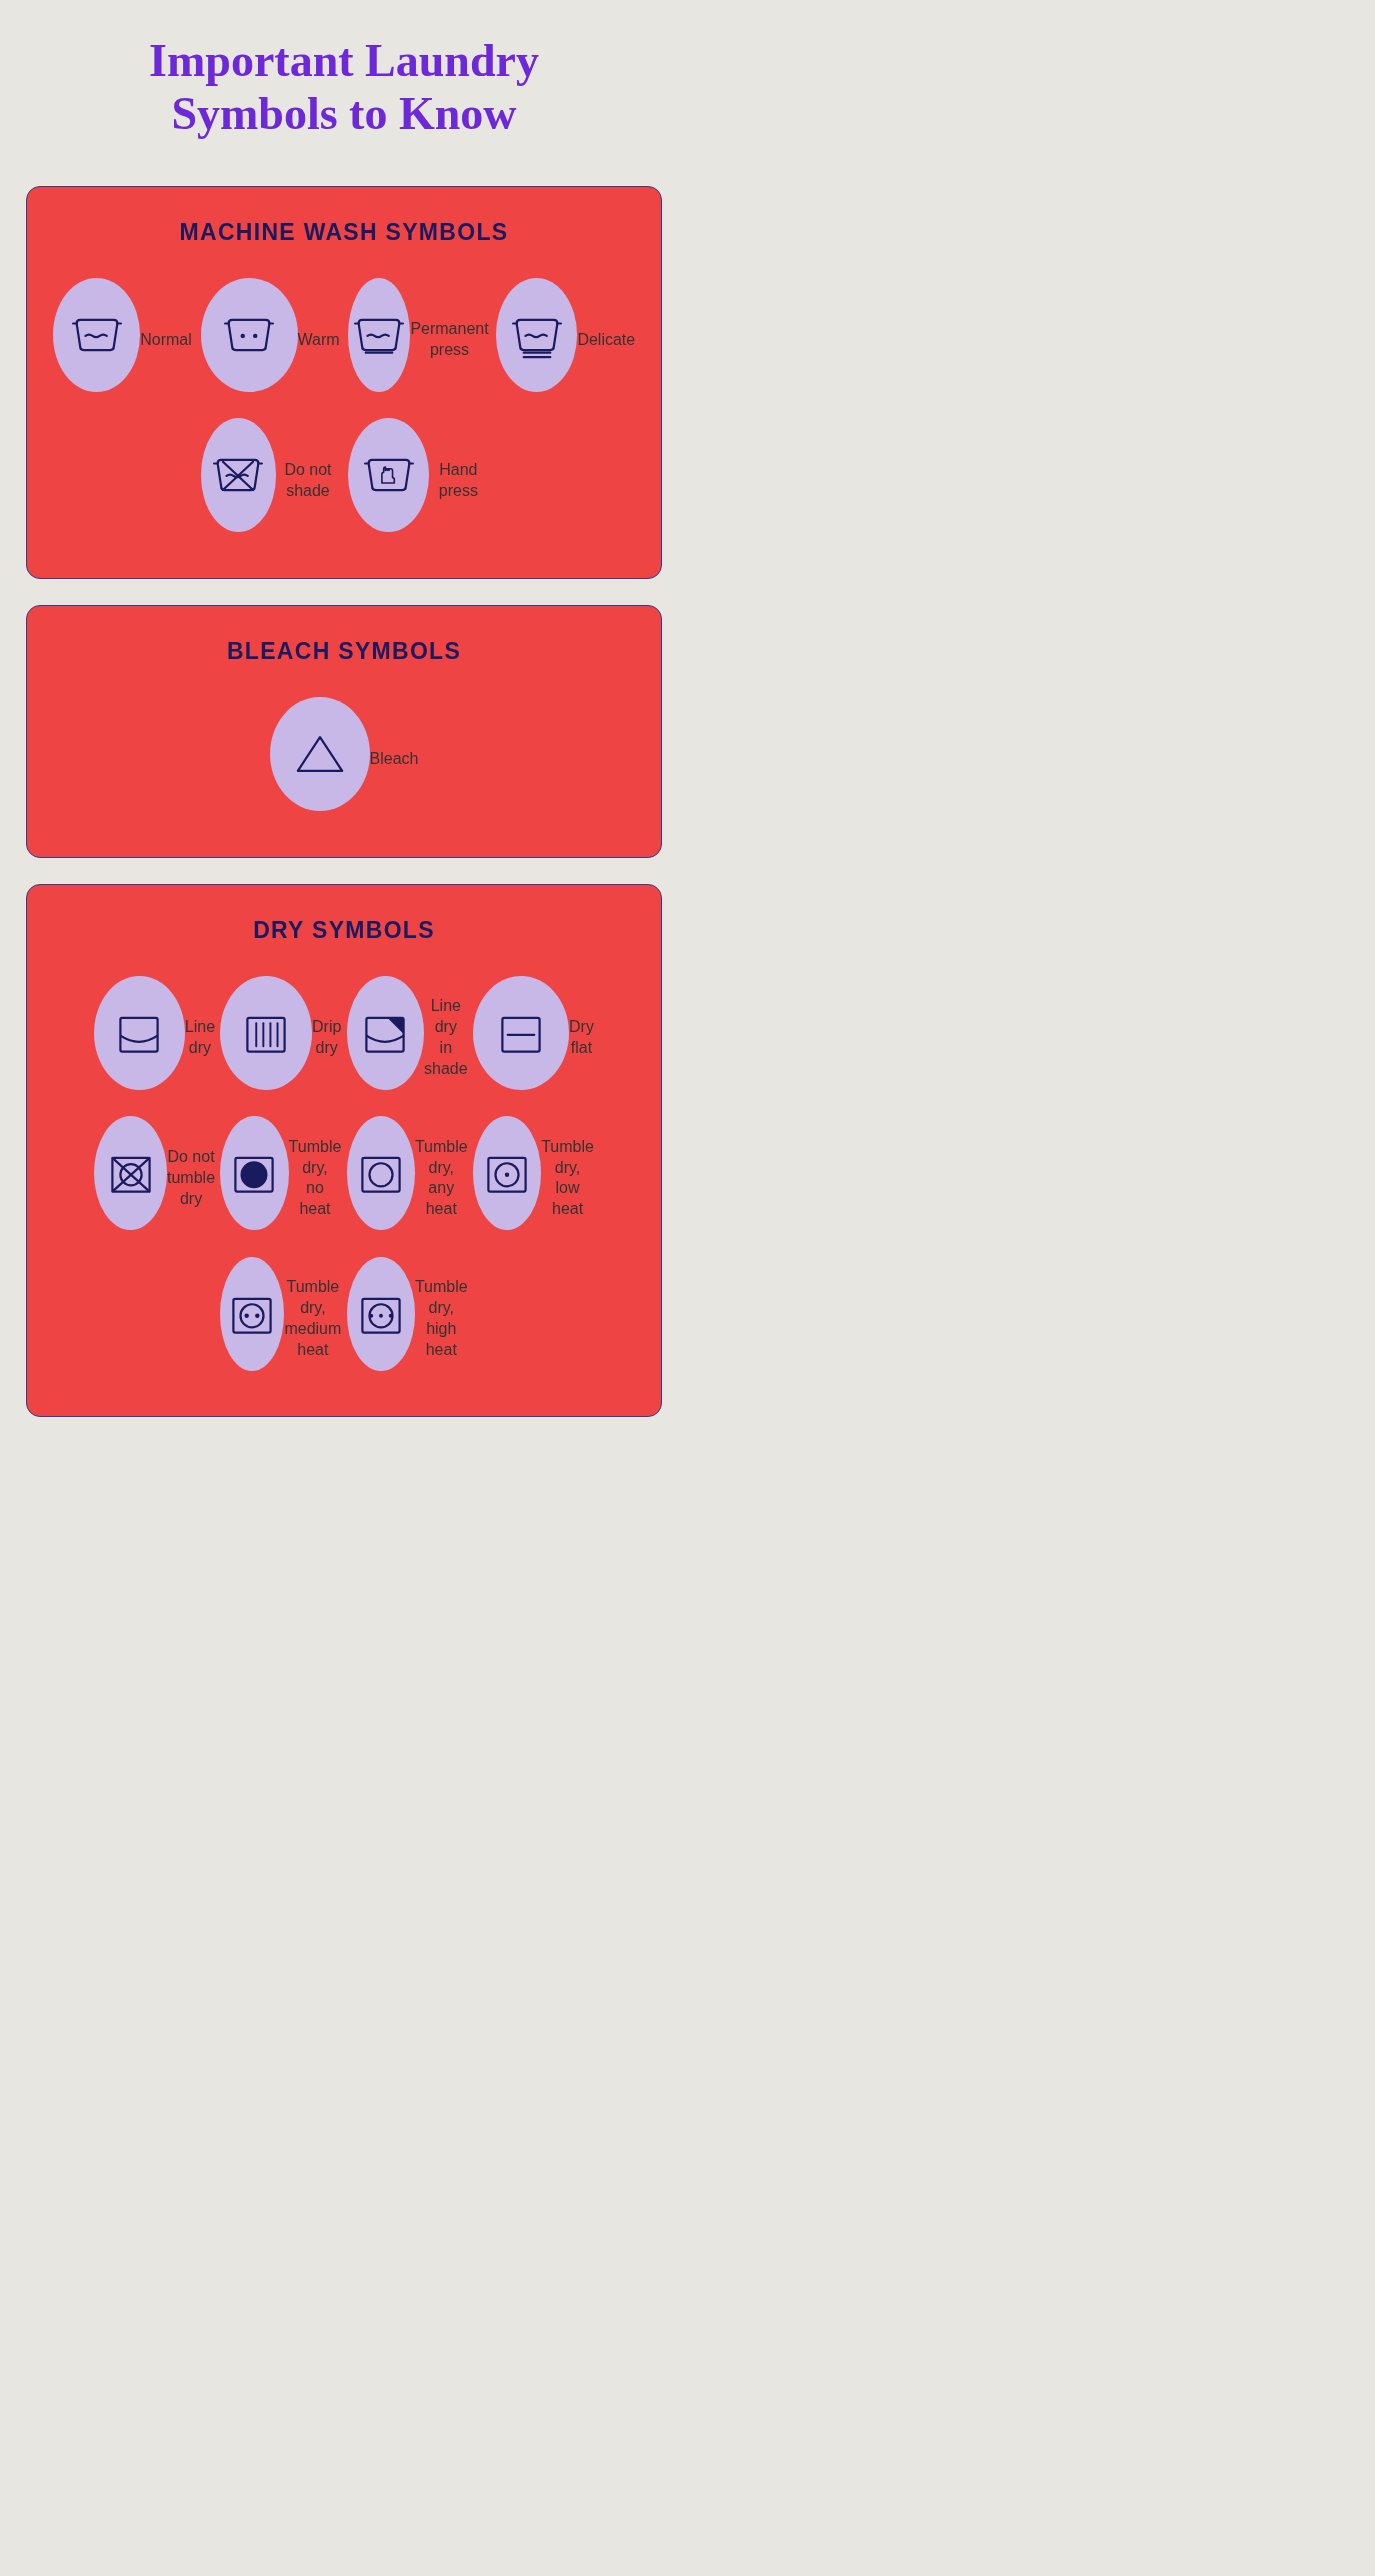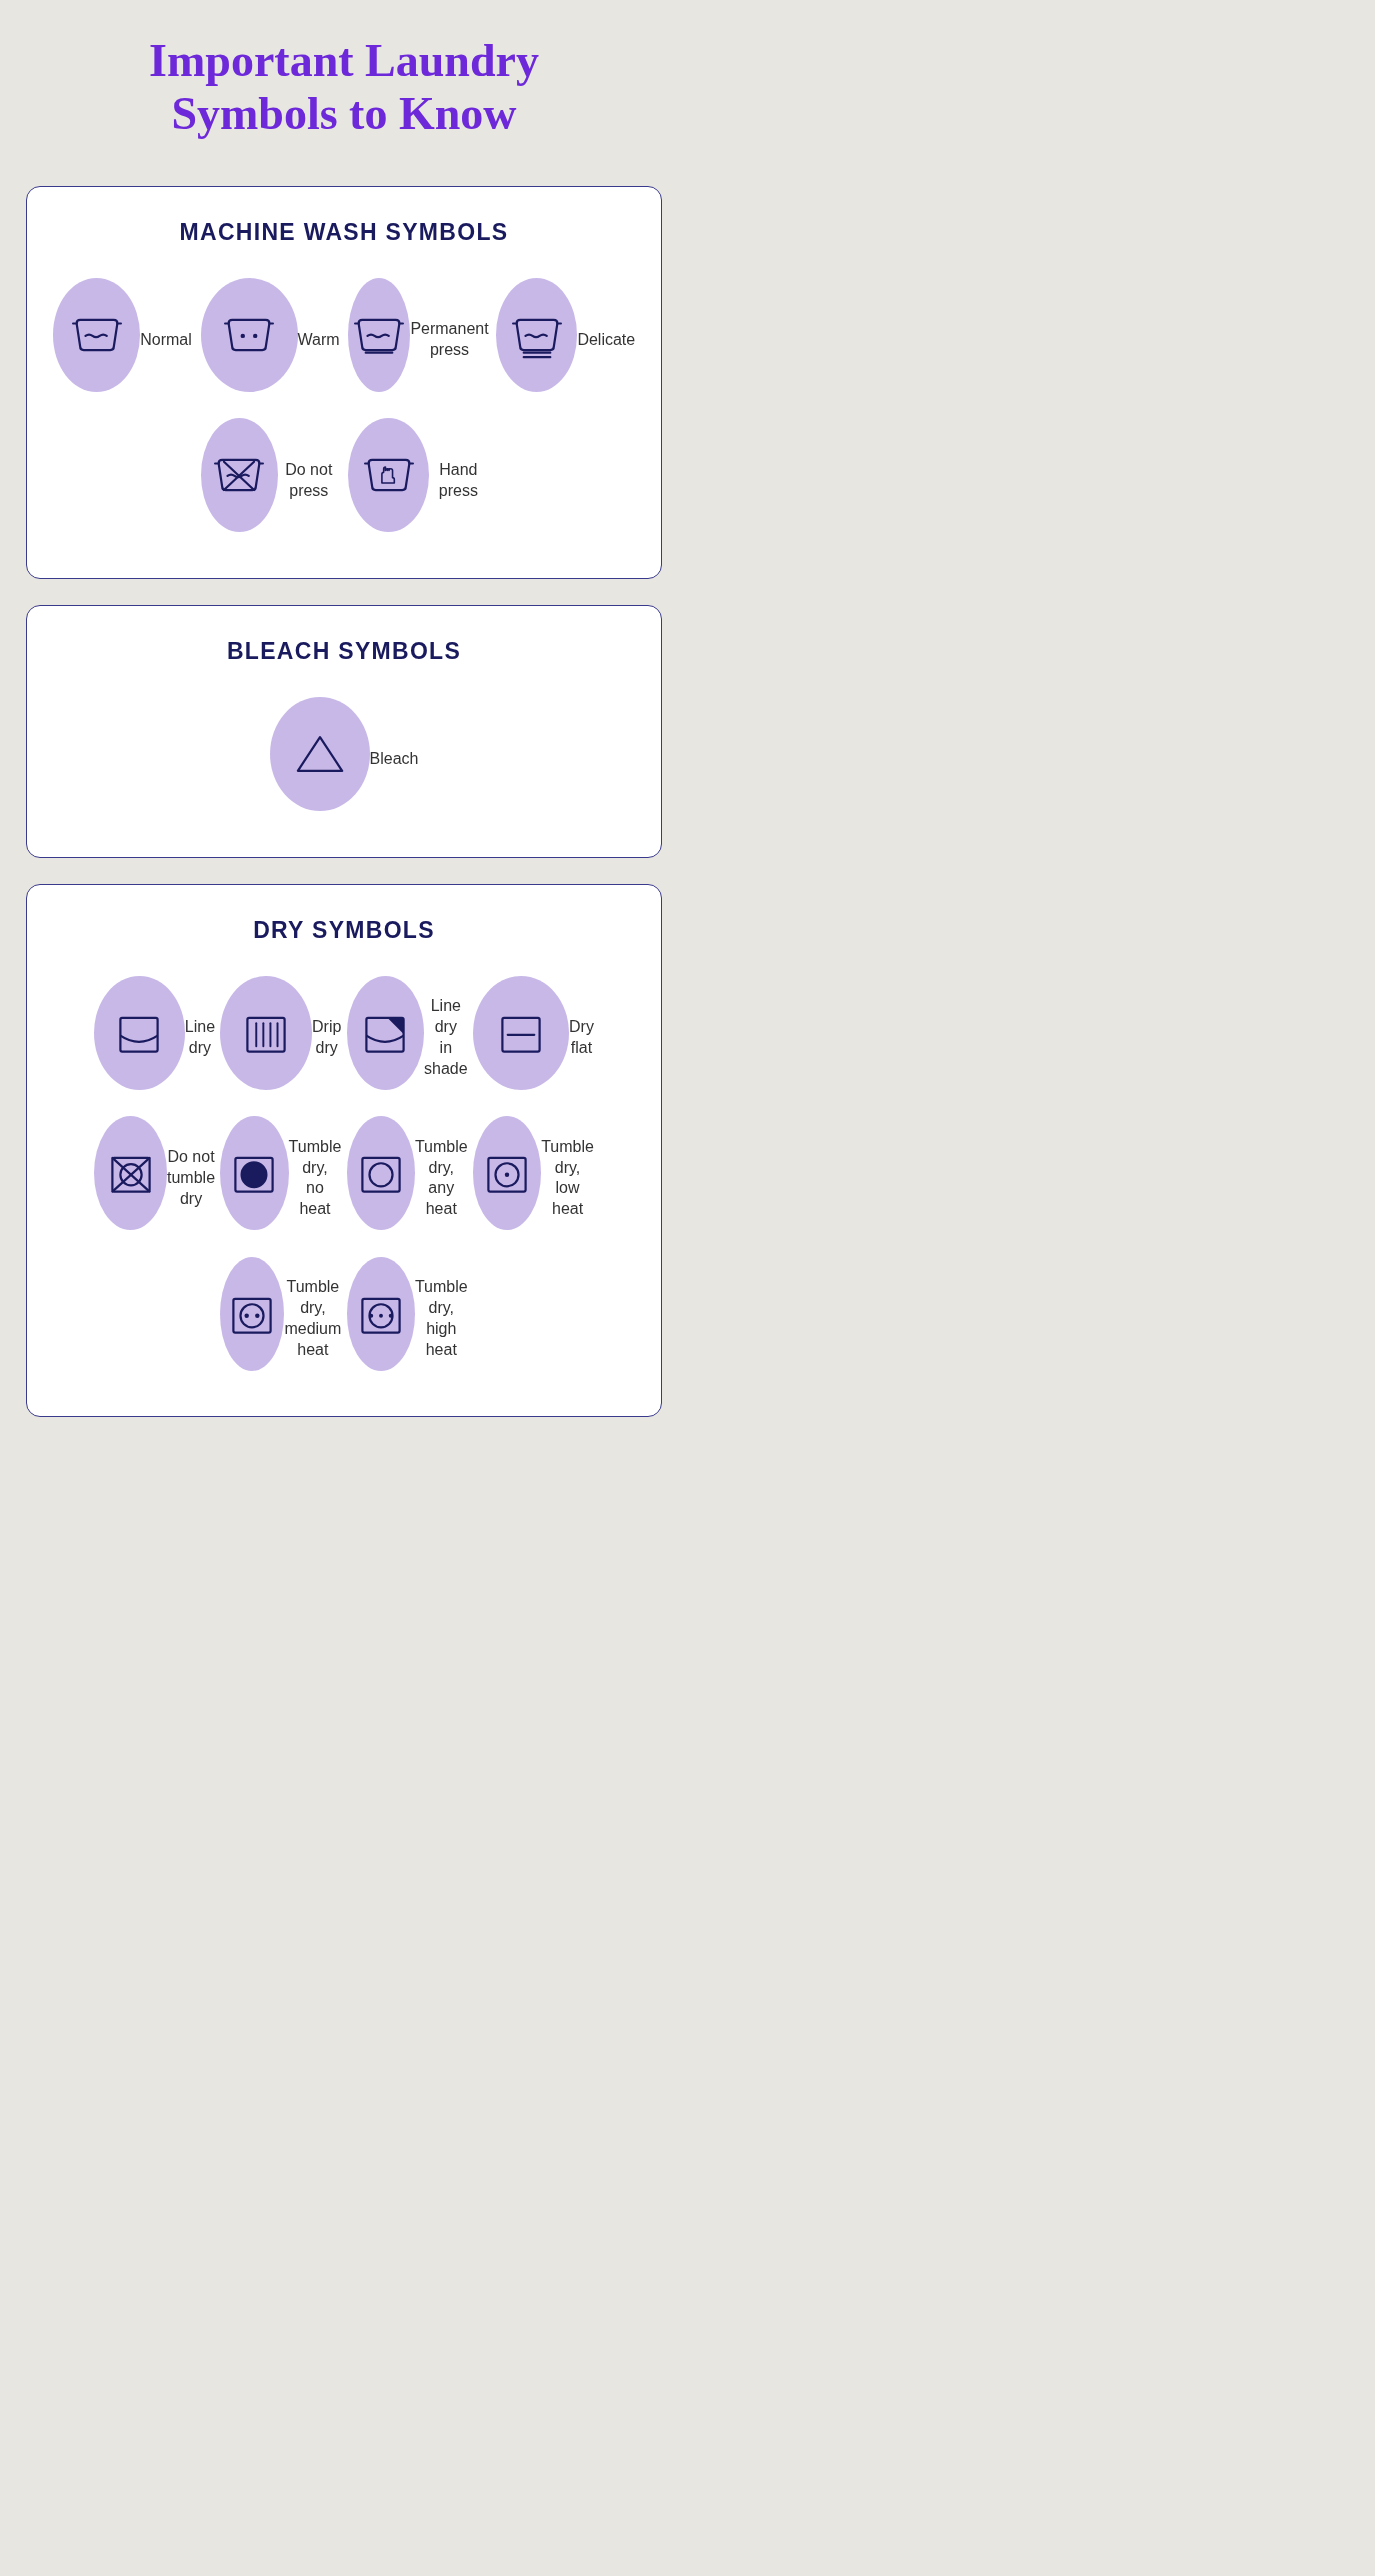--- a/index.html
+++ b/index.html
@@ -16,21 +16,21 @@
     h1 {
       color: #6d28d9;
       font-size: 46px;
       font-weight: 800;
       text-align: center;
       margin-bottom: 45px;
       line-height: 1.15;
       font-family: Georgia, serif;
     }
     .section-card {
-      background: #ffffff;
+      background: #ef4444;
       border: 1.8px solid #3a3a8c;
       border-radius: 14px;
       width: 100%;
       padding: 32px 24.6px 35px;
       margin-bottom: 26px;
     }
     .section-title {
       color: #1a1a5e;
       font-size: 23px;
       font-weight: 900;
@@ -168,21 +168,21 @@
         <svg viewBox="0 0 70 70" fill="none" xmlns="http://www.w3.org/2000/svg">
           <path d="M12 22 Q12 18 16 18 L54 18 Q58 18 58 22 L54 48 Q54 52 50 52 L20 52 Q16 52 16 48 Z" stroke="#1a1a5e" stroke-width="2.5" fill="none"></path>
           <path d="M22 36 Q26 33 30 36 Q34 39 38 36 Q42 33 46 36" stroke="#1a1a5e" stroke-width="2.5" fill="none" stroke-linecap="round"></path>
 
           <line x1="18" y1="20" x2="52" y2="52" stroke="#1a1a5e" stroke-width="2.5" stroke-linecap="round"></line>
           <line x1="52" y1="20" x2="18" y2="52" stroke="#1a1a5e" stroke-width="2.5" stroke-linecap="round"></line>
           <line x1="12" y1="22" x2="8" y2="22" stroke="#1a1a5e" stroke-width="2.5" stroke-linecap="round"></line>
           <line x1="58" y1="22" x2="62" y2="22" stroke="#1a1a5e" stroke-width="2.5" stroke-linecap="round"></line>
         </svg>
       </div>
-      <span class="symbol-label">Do not press</span>
+      <span class="symbol-label">Do not shade</span>
     </div>
 
     <div class="symbol-item">
       <div class="symbol-circle">
         <svg viewBox="0 0 70 70" fill="none" xmlns="http://www.w3.org/2000/svg">
           <path d="M12 22 Q12 18 16 18 L54 18 Q58 18 58 22 L54 48 Q54 52 50 52 L20 52 Q16 52 16 48 Z" stroke="#1a1a5e" stroke-width="2.5" fill="none"></path>
 
           <path d="M27 44 L27 34 Q27 32 29 32 L29 28 Q29 26 31 26 L31 30 Q31 28 33 28 L33 30 Q33 28 35 28 L35 30 Q35 28 37 28 Q39 28 39 30 L39 38 Q41 38 41 40 L41 44 Z" stroke="#1a1a5e" stroke-width="1.8" fill="none" stroke-linejoin="round"></path>
           <line x1="12" y1="22" x2="8" y2="22" stroke="#1a1a5e" stroke-width="2.5" stroke-linecap="round"></line>
           <line x1="58" y1="22" x2="62" y2="22" stroke="#1a1a5e" stroke-width="2.5" stroke-linecap="round"></line>

